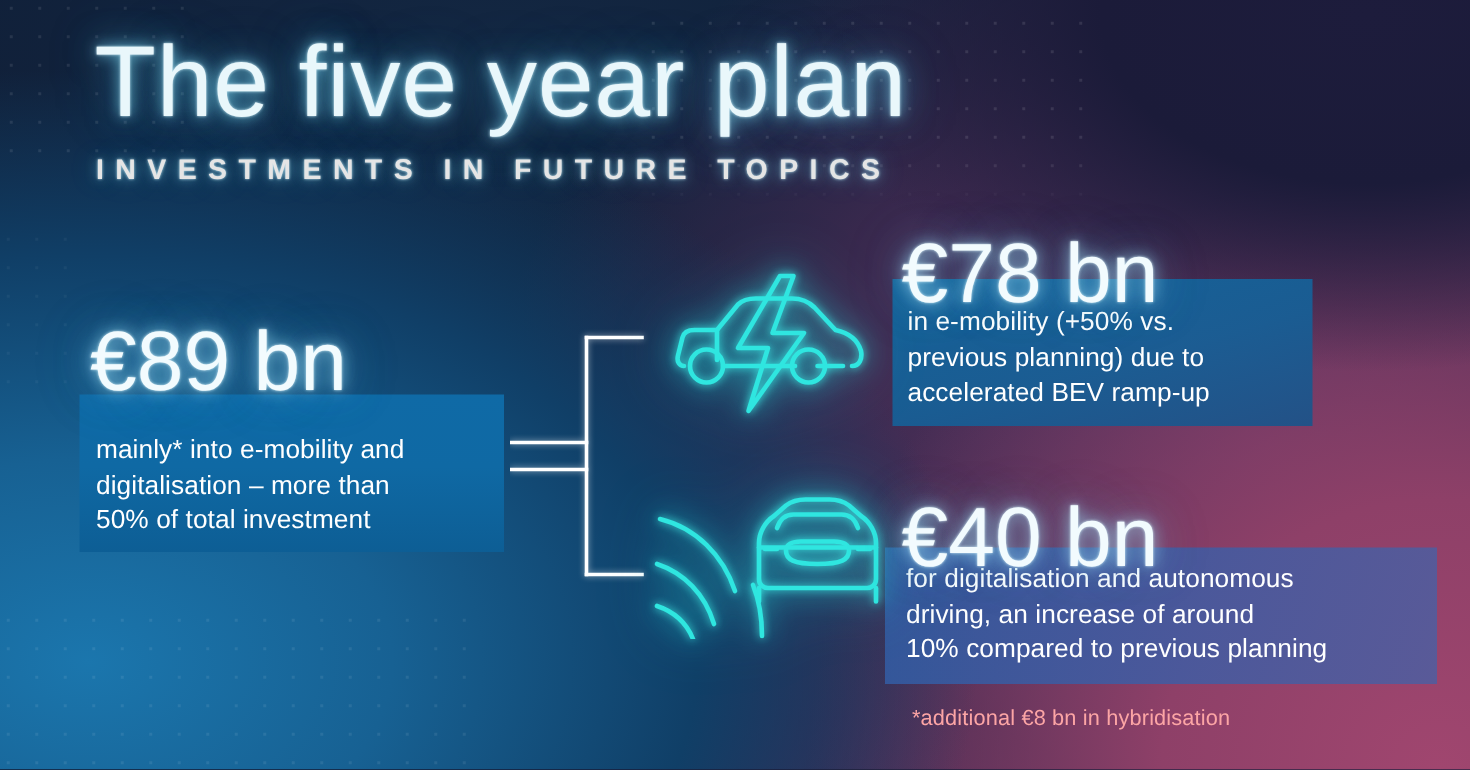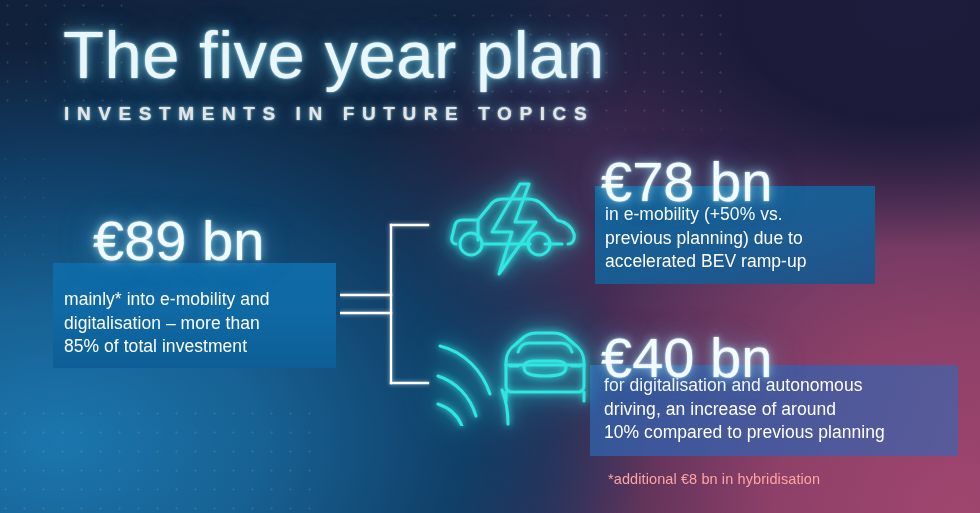--- a/index.html
+++ b/index.html
@@ -106,21 +106,21 @@
     background:linear-gradient(165deg, rgba(20,101,156,.96) 0%, rgba(23,95,150,.94) 55%, rgba(28,83,137,.93) 100%);
   }
   .panel-52 .txt { left:10px; top:17px; }
 
   .panel-30 {
     left:590px; top:365px; width:368px; height:91px;
     background:linear-gradient(100deg, rgba(50,92,163,.88) 0%, rgba(64,92,163,.86) 55%, rgba(78,94,160,.85) 100%);
   }
   .panel-30 .txt { left:14px; top:9px; }
 
-  .amount-89 { left:60px;  top:211px;margin-left:33px; }
+  .amount-89 { left:60px;  top:211px; }
   .amount-52 { left:601px; top:152px; }
   .amount-30 { left:601px; top:328px; }
 
   
   .footnote {
     position:absolute; left:608px; top:471px;
     font-size:14.5px; color:#fca5a5;
     letter-spacing:.1px;
     white-space:nowrap;
     z-index:6;
@@ -204,21 +204,21 @@
         <path d="M6 82 C18 86 26 94 30 104"></path>
         <path d="M70 68 C74 78 76 90 76 102"></path>
       </g>
     </svg>
   </div>
 
   <div class="amount amount-89">€89 bn</div>
   <div class="panel panel-89">
     <div class="txt">mainly* into e-mobility and
 digitalisation – more than
-85% of total investment</div>
+50% of total investment</div>
   </div>
 
   <div class="amount amount-52">€78 bn</div>
   <div class="panel panel-52">
     <div class="txt">in e-mobility (+50% vs.
 previous planning) due to
 accelerated BEV ramp-up</div>
   </div>
 
   <div class="amount amount-30">€40 bn</div>

